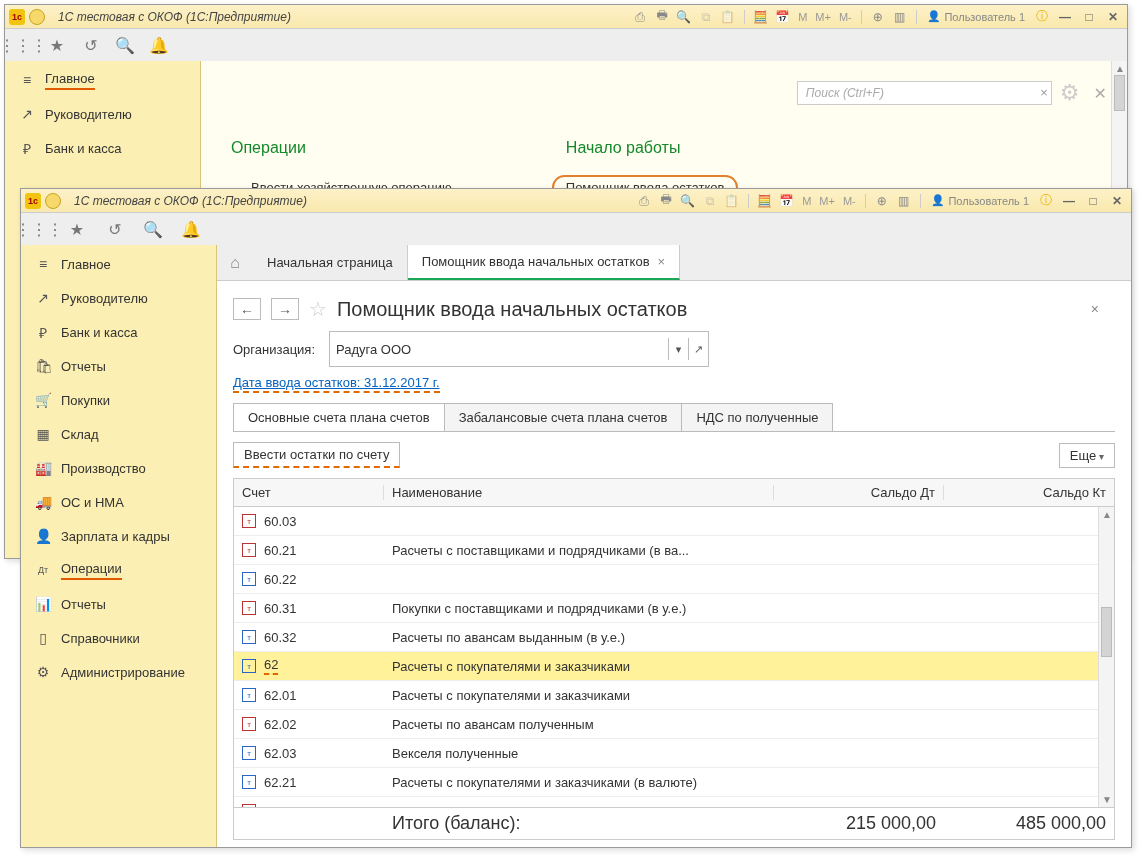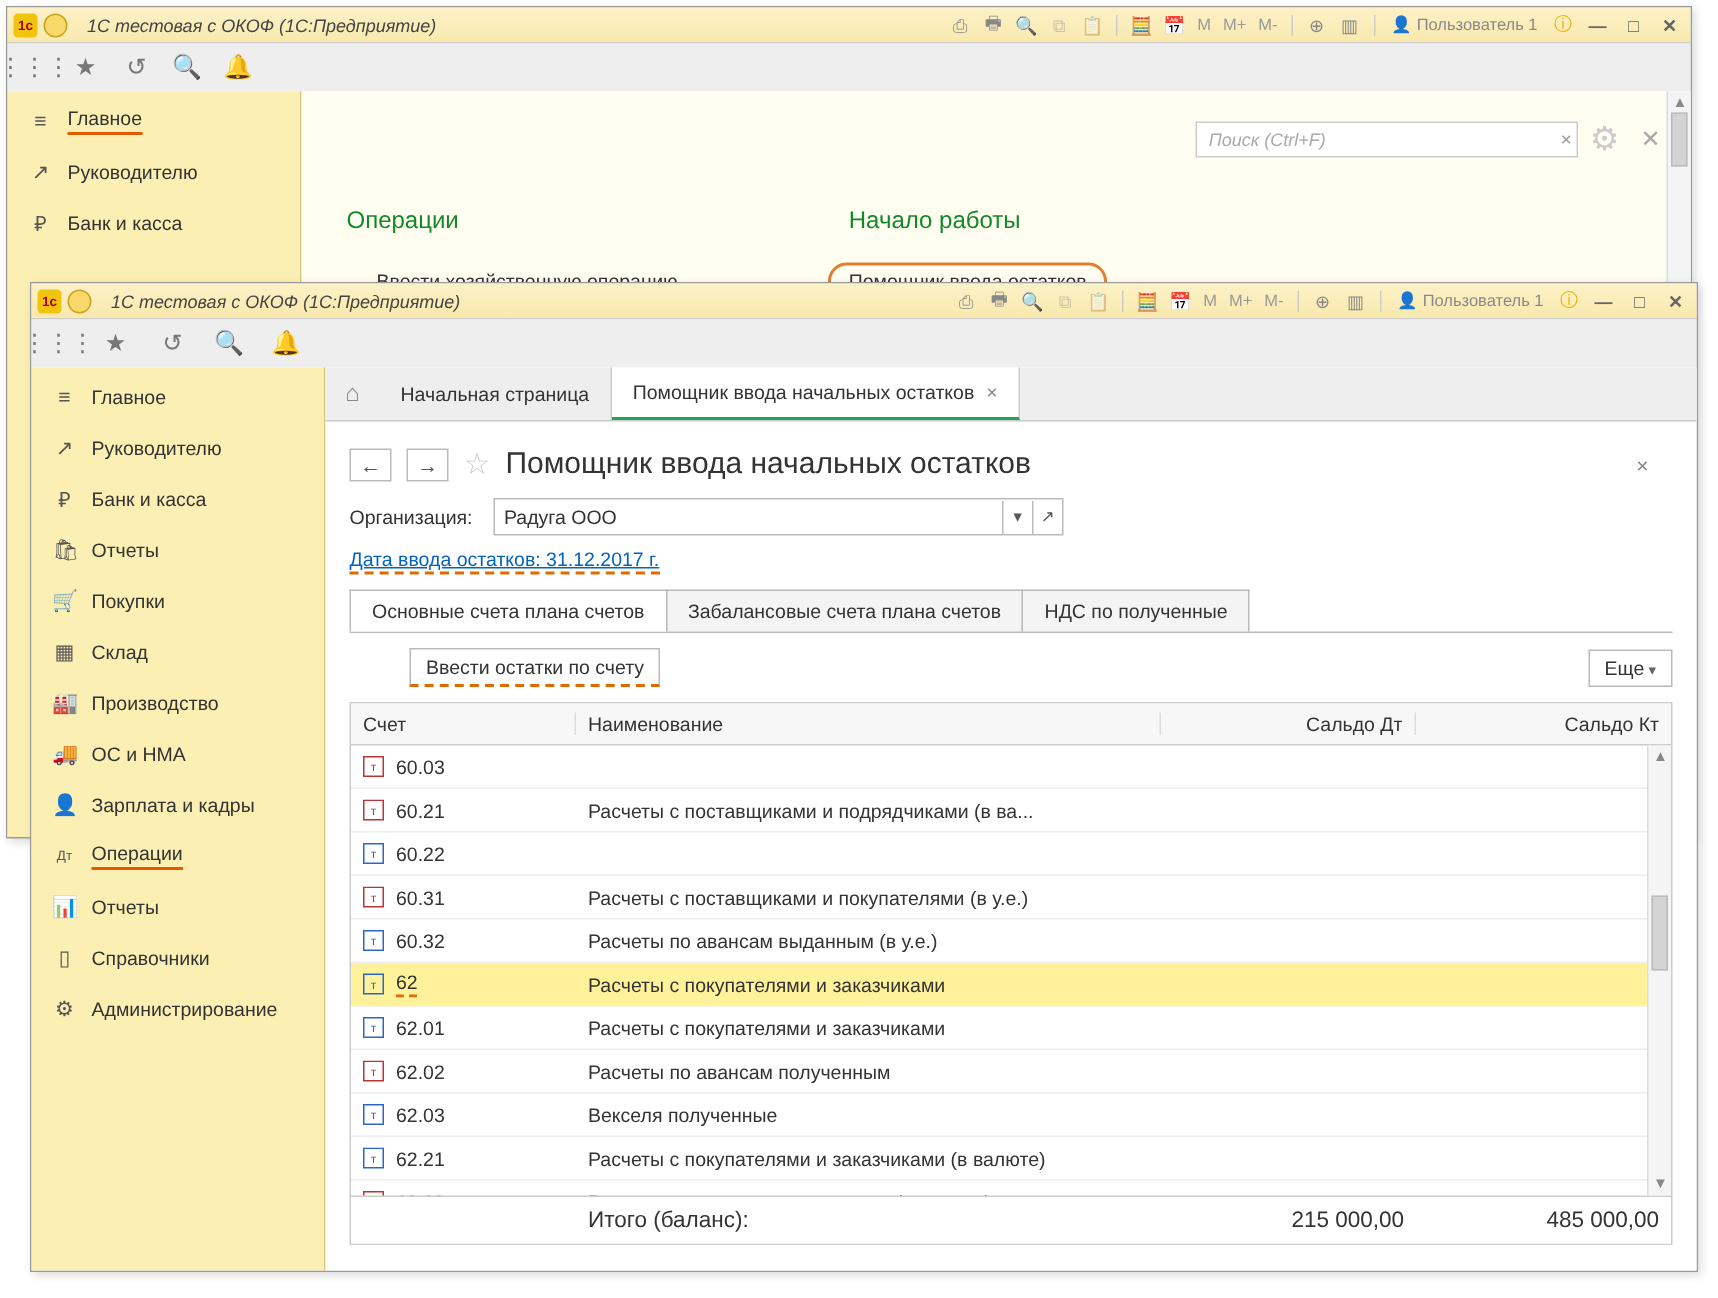--- a/index.html
+++ b/index.html
@@ -57,48 +57,48 @@
   .doc-tab .x { color:#888; font-size:13px; }
   
   .page-head { display:flex; align-items:center; gap:10px; margin:16px 16px 10px; }
   .nav-arrow { width:28px; height:22px; border:1px solid #bbb; display:flex; align-items:center; justify-content:center; cursor:pointer; color:#555; font-size:14px; }
   .star-out { color:#ccc; font-size:20px; cursor:pointer; }
   .page-head h1 { font-size:20px; font-weight:normal; }
   .close-x { margin-left:auto; color:#888; cursor:pointer; margin-right:16px; font-size:14px;}
   
   .form-row { display:flex; align-items:center; gap:6px; margin:0 16px 8px; font-size:13px;}
   .form-row label { min-width:90px; }
-  .org-input { display:flex; align-items:center; border:1px solid #bbb; height:25px; width:380px; }
+  .org-input { display:flex; align-items:center; border:1px solid #bbb; height:36px; width:380px; }
   .org-input .val { flex:1; padding:0 6px; }
   .org-input .btn { width:20px; border-left:1px solid #bbb; text-align:center; cursor:pointer; color:#555; font-size:11px; line-height:22px;}
   
   .date-link { display:inline-block; color:#0462c1; text-decoration:underline; border-bottom:2px dashed #e06a00; padding-bottom:1px; cursor:pointer; font-size:13px;}
   
   .hor-tabs { display:flex; margin:10px 16px 0; }
   .hor-tab { padding:6px 14px; border:1px solid #bbb; border-bottom:none; background:#f4f4f4; cursor:pointer; font-size:13px; margin-right:-1px; }
   .hor-tab.active { background:#fff; position:relative; z-index:2; }
   .tab-pane { border:0; border-top:1px solid #bbb; margin:0 16px; padding-top:0; position:relative; }
   
   .subtoolbar { display:flex; align-items:center; margin:10px 0; }
   .btn-out { border:1px solid #bbb; padding:4px 10px; background:#fff; cursor:pointer; font-size:13px; }
-  .btn-out.hili { border-bottom:2px dashed #e06a00;margin-left:40px; }
+  .btn-out.hili { border-bottom:2px dashed #e06a00; }
   .btn-out.small::after { content:" ▾"; color:#666; font-size:10px; }
   
   .grid { border:1px solid #ccc; position:relative; }
   .grid-head { display:flex; background:#f7f7f7; border-bottom:1px solid #ccc; height:28px; align-items:center; }
   .grid-head .col { padding:0 8px; font-size:13px; color:#333; border-right:1px solid #ddd; }
   .grid-body { max-height:300px; overflow:hidden; }
   .grid-row { display:flex; height:29px; align-items:center; border-bottom:1px solid #eee; cursor:pointer; }
   .grid-row .cell { padding:0 8px; font-size:13px; overflow:hidden; white-space:nowrap; text-overflow:ellipsis; }
   .grid-row.selected { background:#fff29a; }
   .grid-row.selected .under { border-bottom:2px dashed #e06a00; padding-bottom:1px; }
   .row-ico { width:14px; height:14px; border:1px solid #b33; display:inline-flex; align-items:center; justify-content:center; font-size:8px; color:#b33; margin-right:8px; }
   .row-ico.blue { border-color:#2a66c8; color:#2a66c8; }
   .grid-footer { display:flex; height:32px; align-items:center; border-top:1px solid #ccc; background:#fff; }
-  .grid-footer .cell { padding:0 8px; font-size:15px; text-align:right; }
+  .grid-footer .cell { padding:0 8px; font-size:18px; text-align:right; }
   
   .col-acct { width:150px; display:flex; align-items:center;}
   .col-name { flex:1; }
   .col-dt { width:170px; text-align:right; }
   .col-kt { width:170px; text-align:right; }
   
   .grid .vscroll { top:28px; bottom:32px; }
 </style>
 </head>
 <body>
@@ -347,21 +347,21 @@
                   <span>60.22</span>
                 </div>
                 <div class="cell col-dt"></div>
                 <div class="cell col-kt"></div>
               </div>
               <div class="grid-row">
                 <div class="cell col-acct">
                   <span class="row-ico">т</span>
                   <span>60.31</span>
                 </div>
-                <div class="cell col-name"><span>Расчеты с поставщиками и покупателями (в у.е.)</span></div>
+                <div class="cell col-name"><span>Покупки с поставщиками и подрядчиками (в у.е.)</span></div>
                 <div class="cell col-dt"></div>
                 <div class="cell col-kt"></div>
               </div>
               <div class="grid-row">
                 <div class="cell col-acct">
                   <span class="row-ico blue">т</span>
                   <span>60.32</span>
                 </div>
                 <div class="cell col-name"><span>Расчеты по авансам выданным (в у.е.)</span></div>
                 <div class="cell col-dt"></div>

